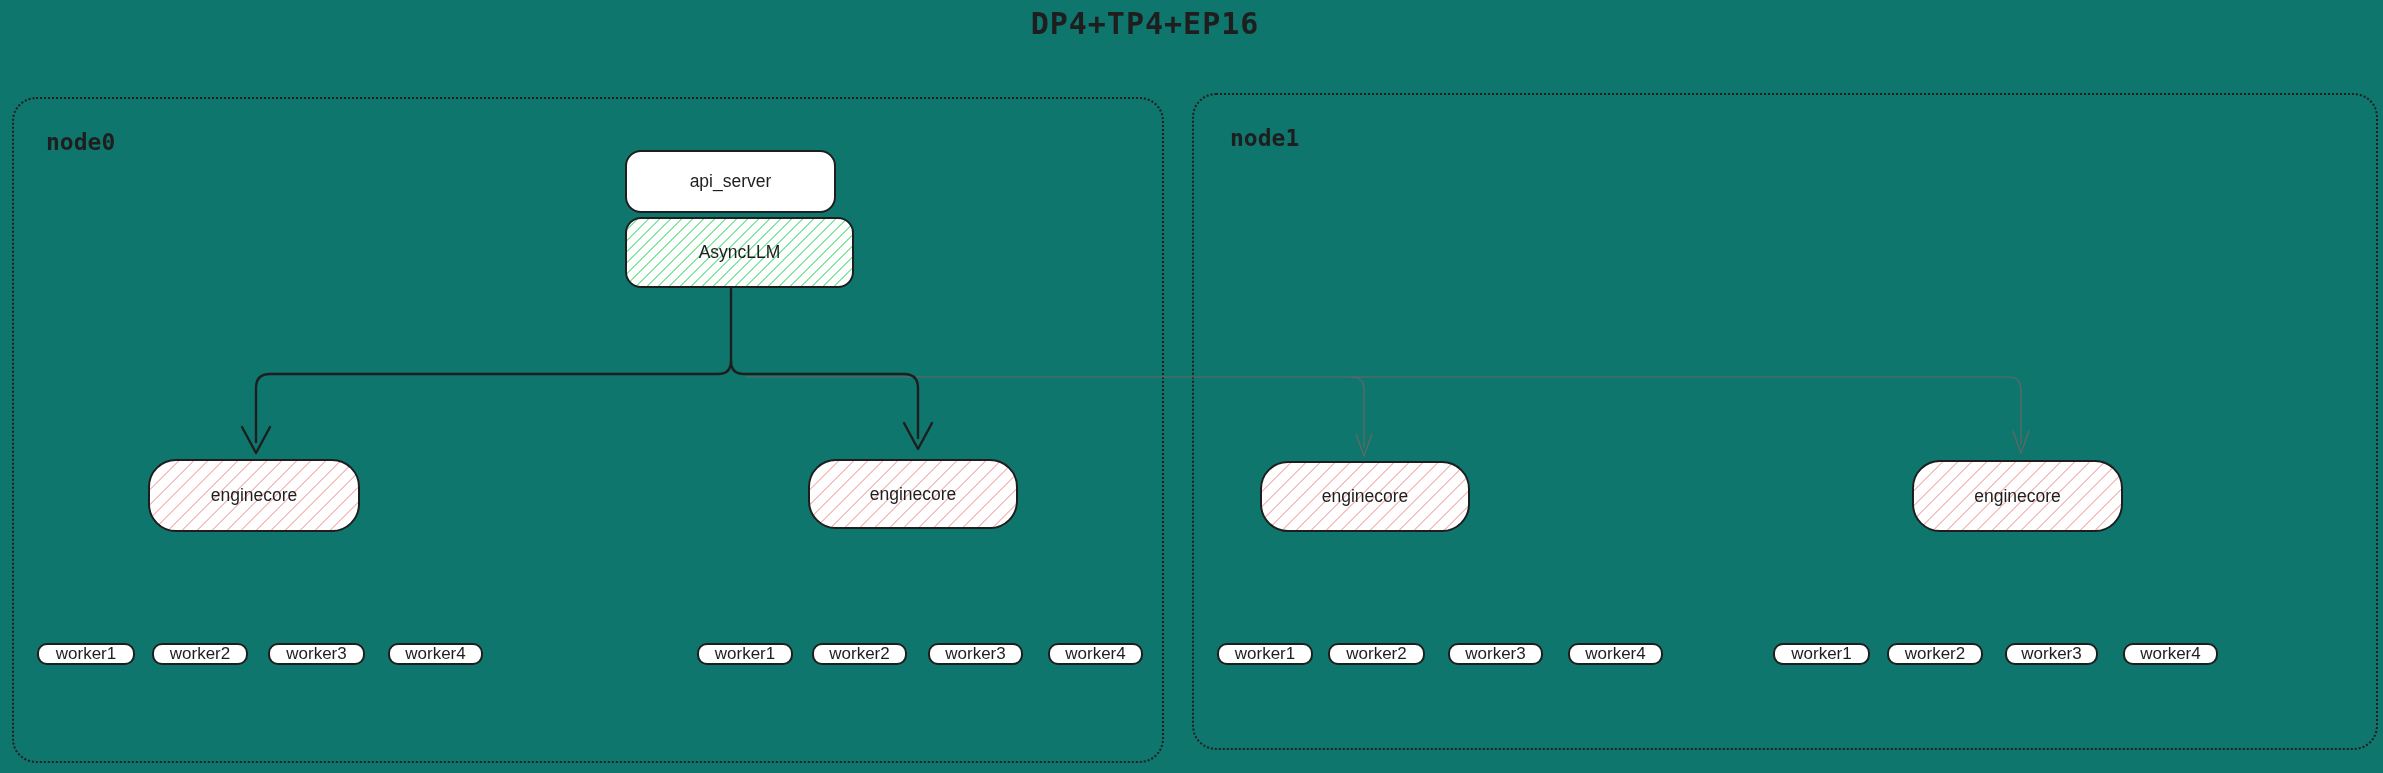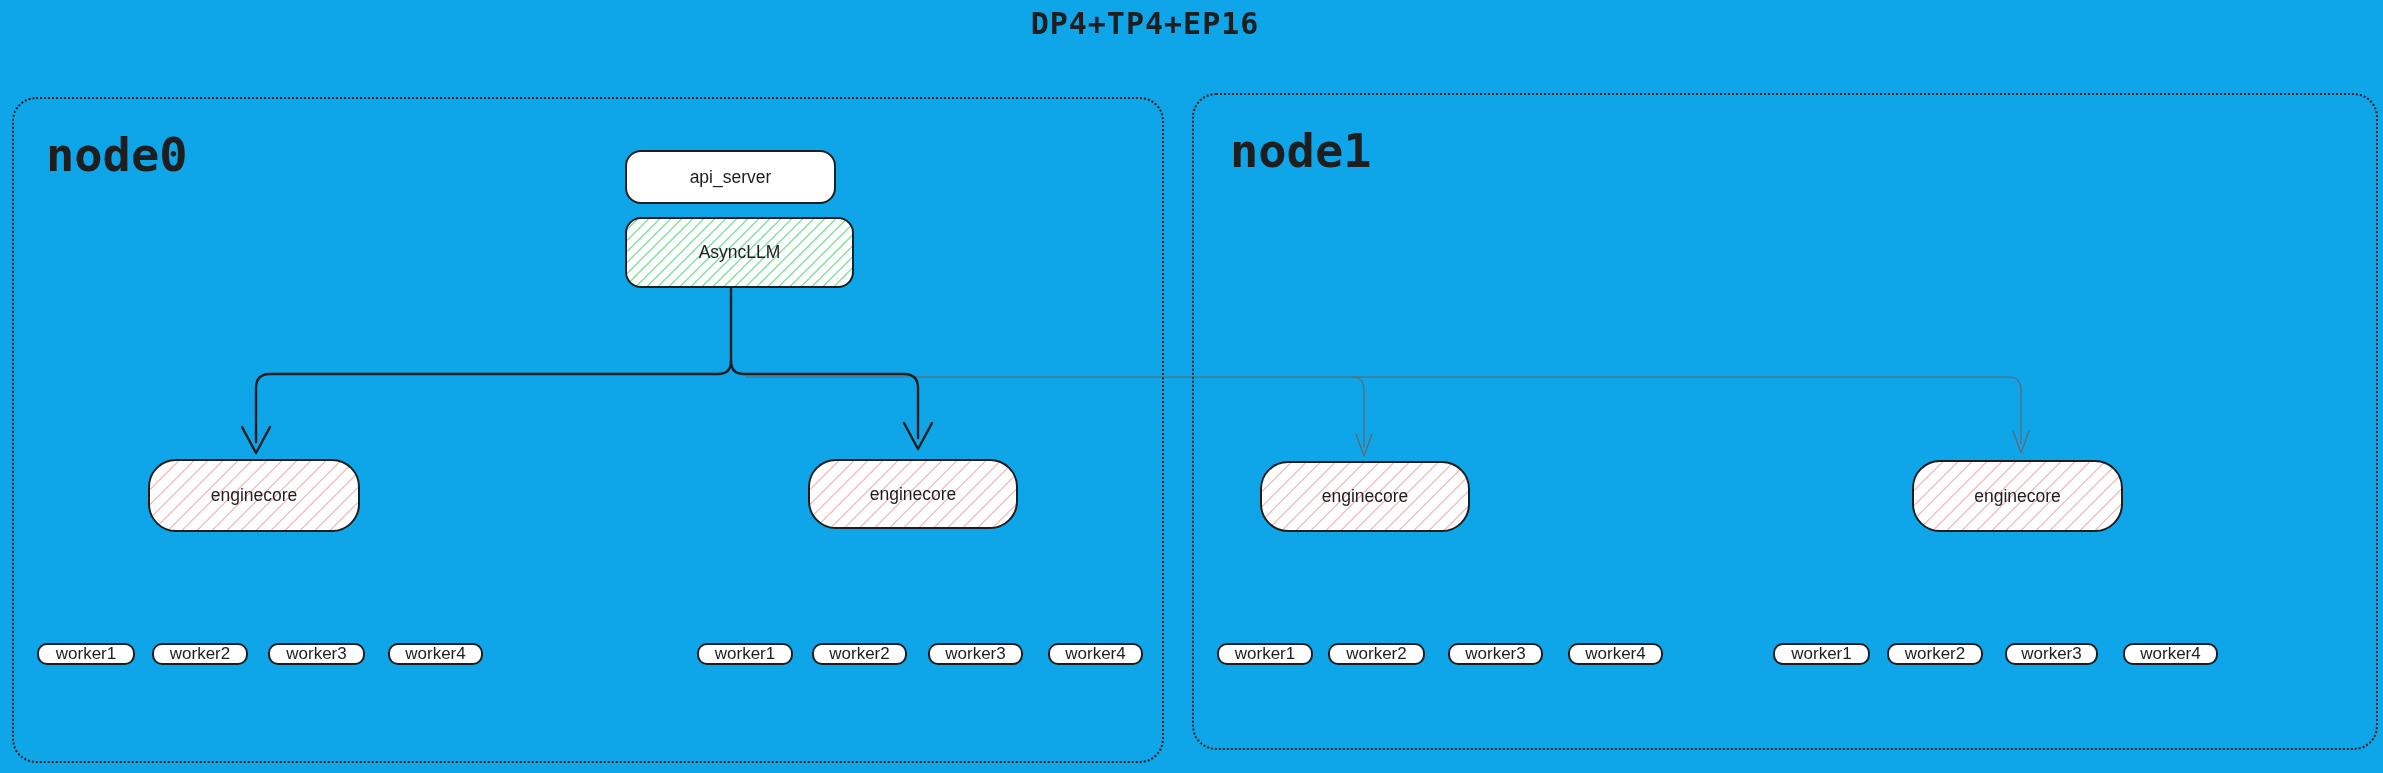--- a/index.html
+++ b/index.html
@@ -3,33 +3,33 @@
 <meta charset="utf-8">
 <style>
   :root{
     --stroke:#1e1e1e;
     --thin:#666666;
     --green-hatch:#86e8a3;
     --red-hatch:#f6c3c3;
   }
   *{margin:0;padding:0;box-sizing:border-box;}
   body{background:#ffffff;font-family:"Liberation Sans",sans-serif;color:var(--stroke);}
-  .canvas{position:relative;width:2383px;height:773px;background:#0ea5e9;overflow:hidden;}
+  .canvas{position:relative;width:2383px;height:773px;background:#0f766e;overflow:hidden;}
 
   .title{
     position:absolute;left:0;top:6px;width:2290px;text-align:center;
     font-family:"DejaVu Sans Mono",monospace;font-size:30px;font-weight:700;
     letter-spacing:1px;color:var(--stroke);
   }
 
   .node-box{
     position:absolute;border:2.2px dotted var(--stroke);border-radius:24px;background:transparent;
   }
   .node-label{
-    position:absolute;font-family:"DejaVu Sans Mono",monospace;font-size:47px;font-weight:700;
+    position:absolute;font-family:"DejaVu Sans Mono",monospace;font-size:23px;font-weight:700;
     color:var(--stroke);line-height:1;
   }
 
   .shape{
     position:absolute;border:2px solid var(--stroke);border-radius:16px;background:#ffffff;
     display:flex;align-items:center;justify-content:center;
     font-size:17.5px;color:var(--stroke);
   }
   .hatch-green{
     background-color:#ffffff;
@@ -70,21 +70,21 @@
     <path class="thin-line" d="M 2013 431 L 2021 453 L 2029 431"></path>
     <path class="thin-line" d="M 1352 377 Q 1364 377 1364 390 L 1364 447"></path>
     <path class="thin-line" d="M 1356 434 L 1364 456 L 1372 434"></path>
 
     <path class="bold-line" d="M 731 289 L 731 361 Q 731 374 718 374 L 270 374 Q 256 374 256 388 L 256 442"></path>
     <path class="bold-line" d="M 242 427 L 256 453 L 270 427"></path>
     <path class="bold-line" d="M 731 361 Q 731 374 744 374 L 904 374 Q 918 374 918 388 L 918 438"></path>
     <path class="bold-line" d="M 904 423 L 918 449 L 932 423"></path>
   </svg>
 
-  <div class="shape" style="left:625px;top:150px;width:211px;height:54px;">
+  <div class="shape" style="left:625px;top:150px;width:211px;height:63px;">
     <span>api_server</span>
   </div>
   <div class="shape hatch-green" style="left:625px;top:217px;width:229px;height:71px;">
     <span>AsyncLLM</span>
   </div>
 
   <div class="shape hatch-red" style="left:148px;top:459px;width:212px;height:73px;">
     <span>enginecore</span>
   </div>
   <div class="shape hatch-red" style="left:808px;top:459px;width:210px;height:70px;">

